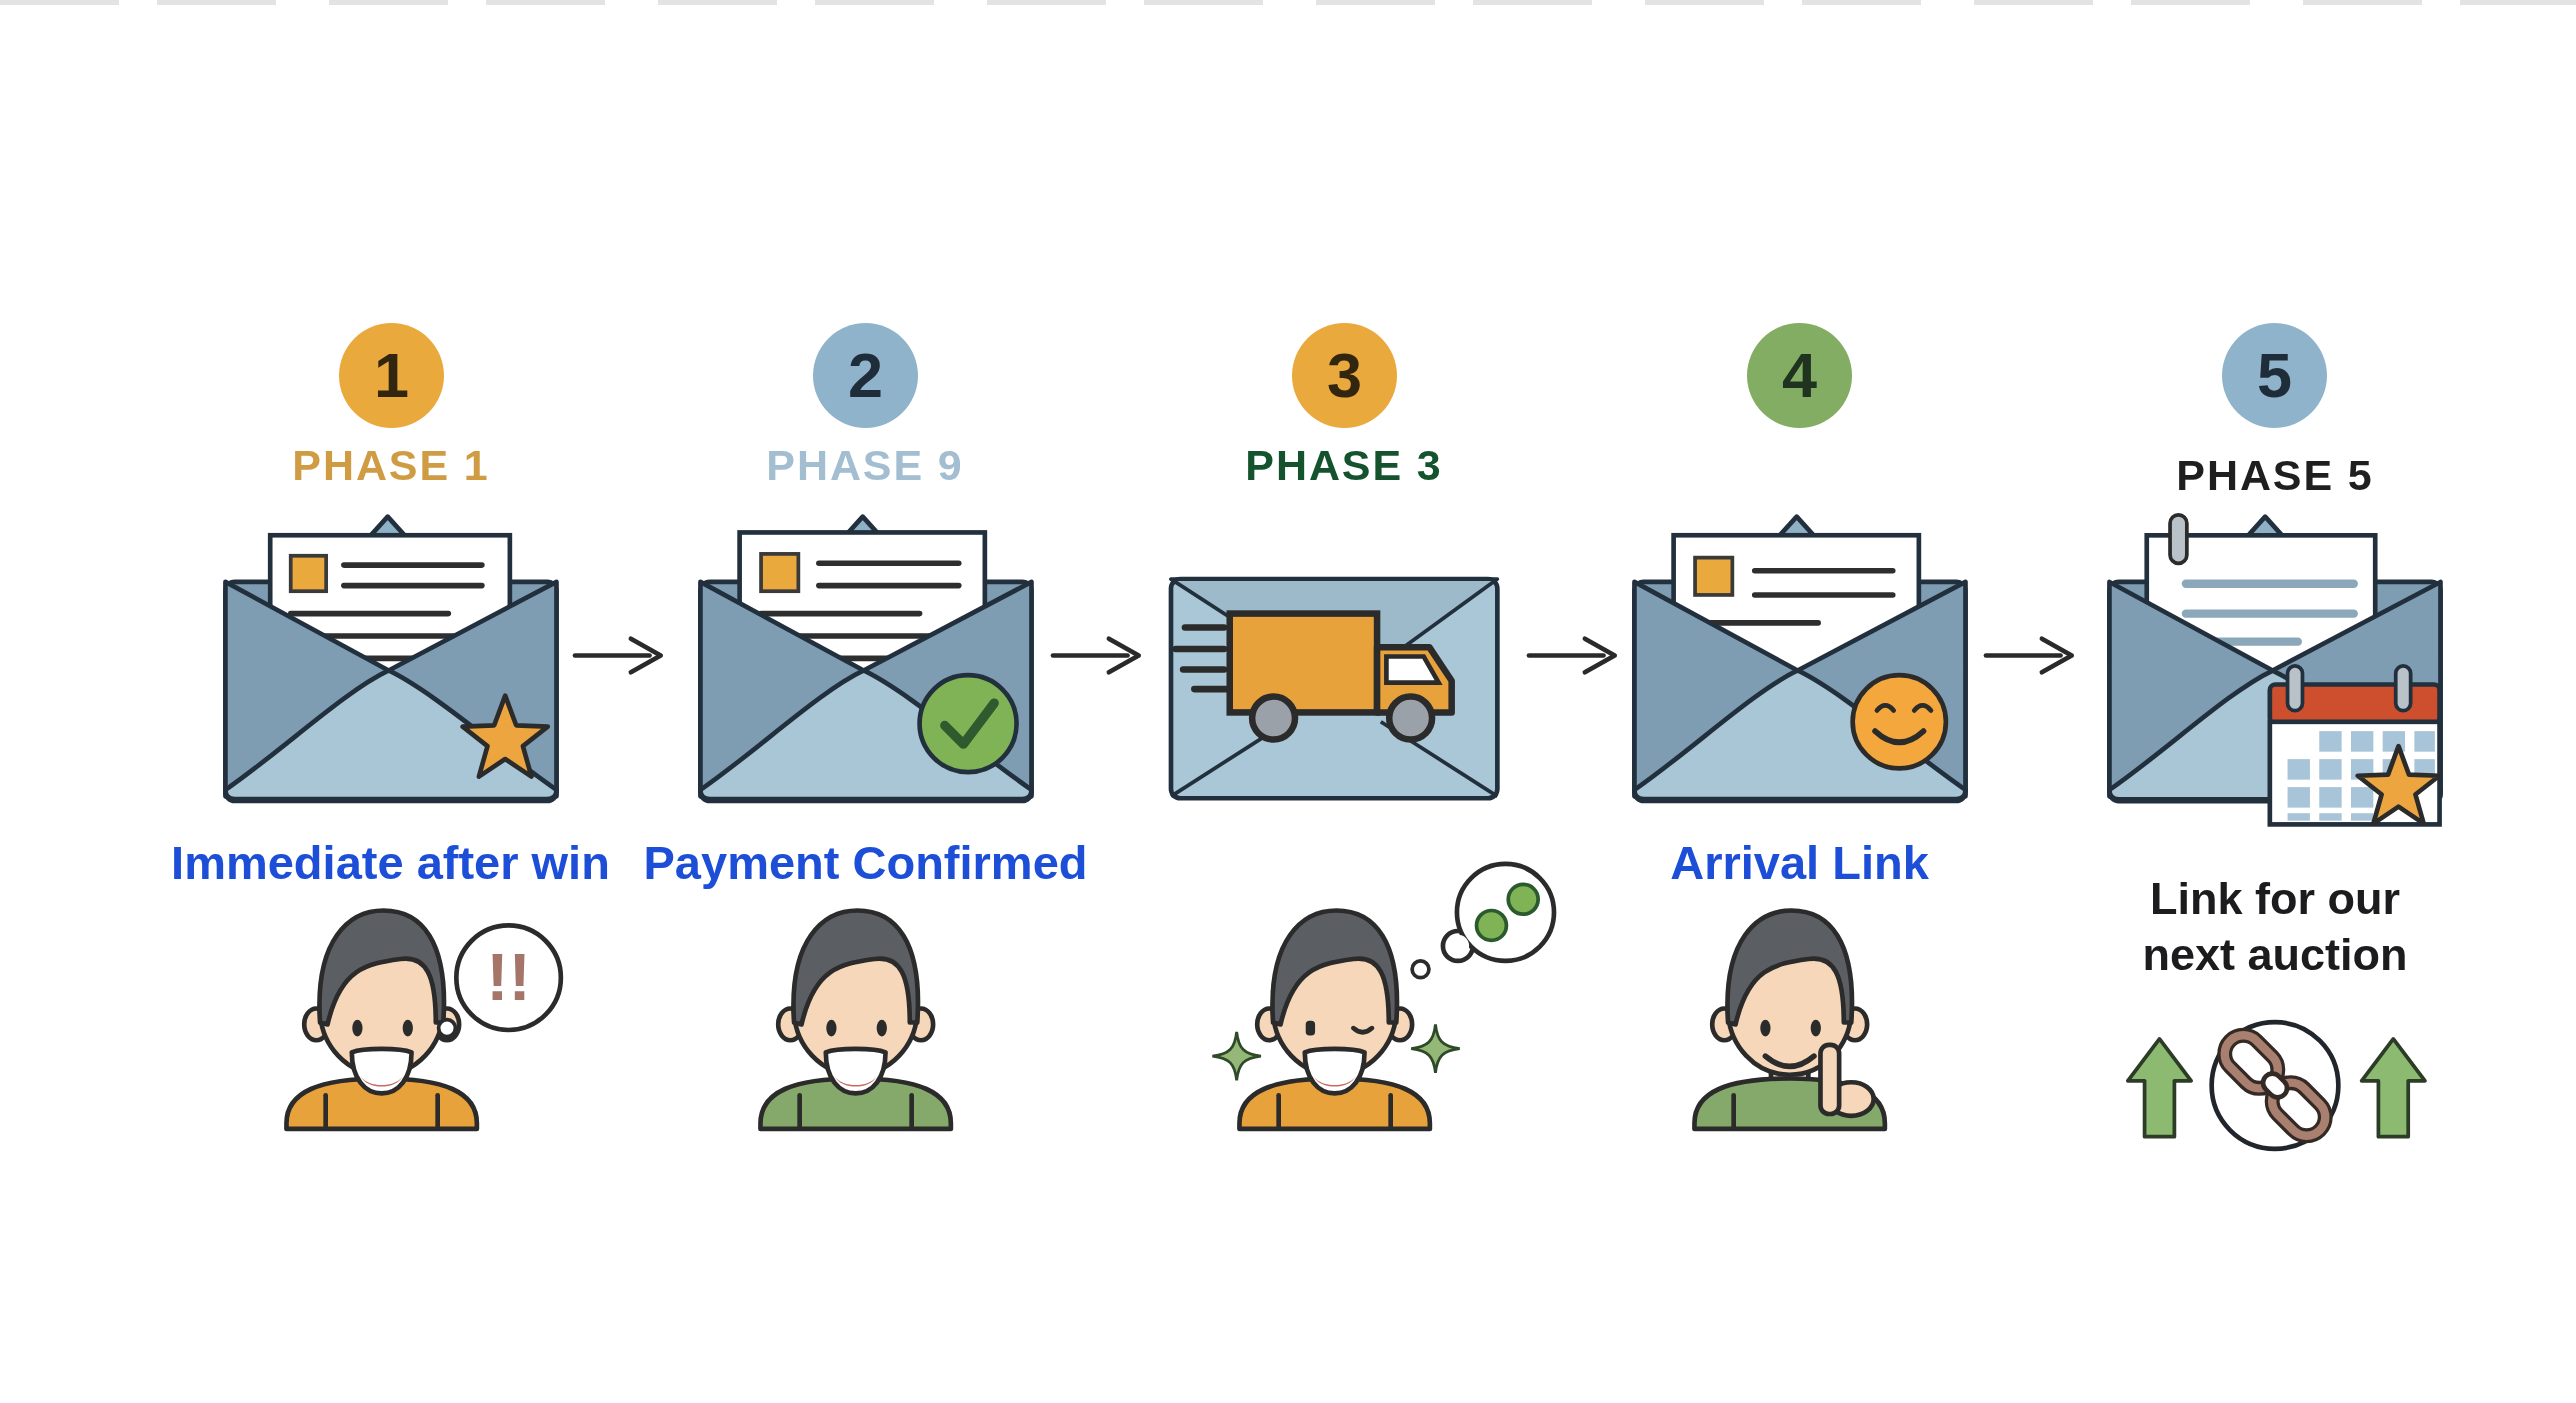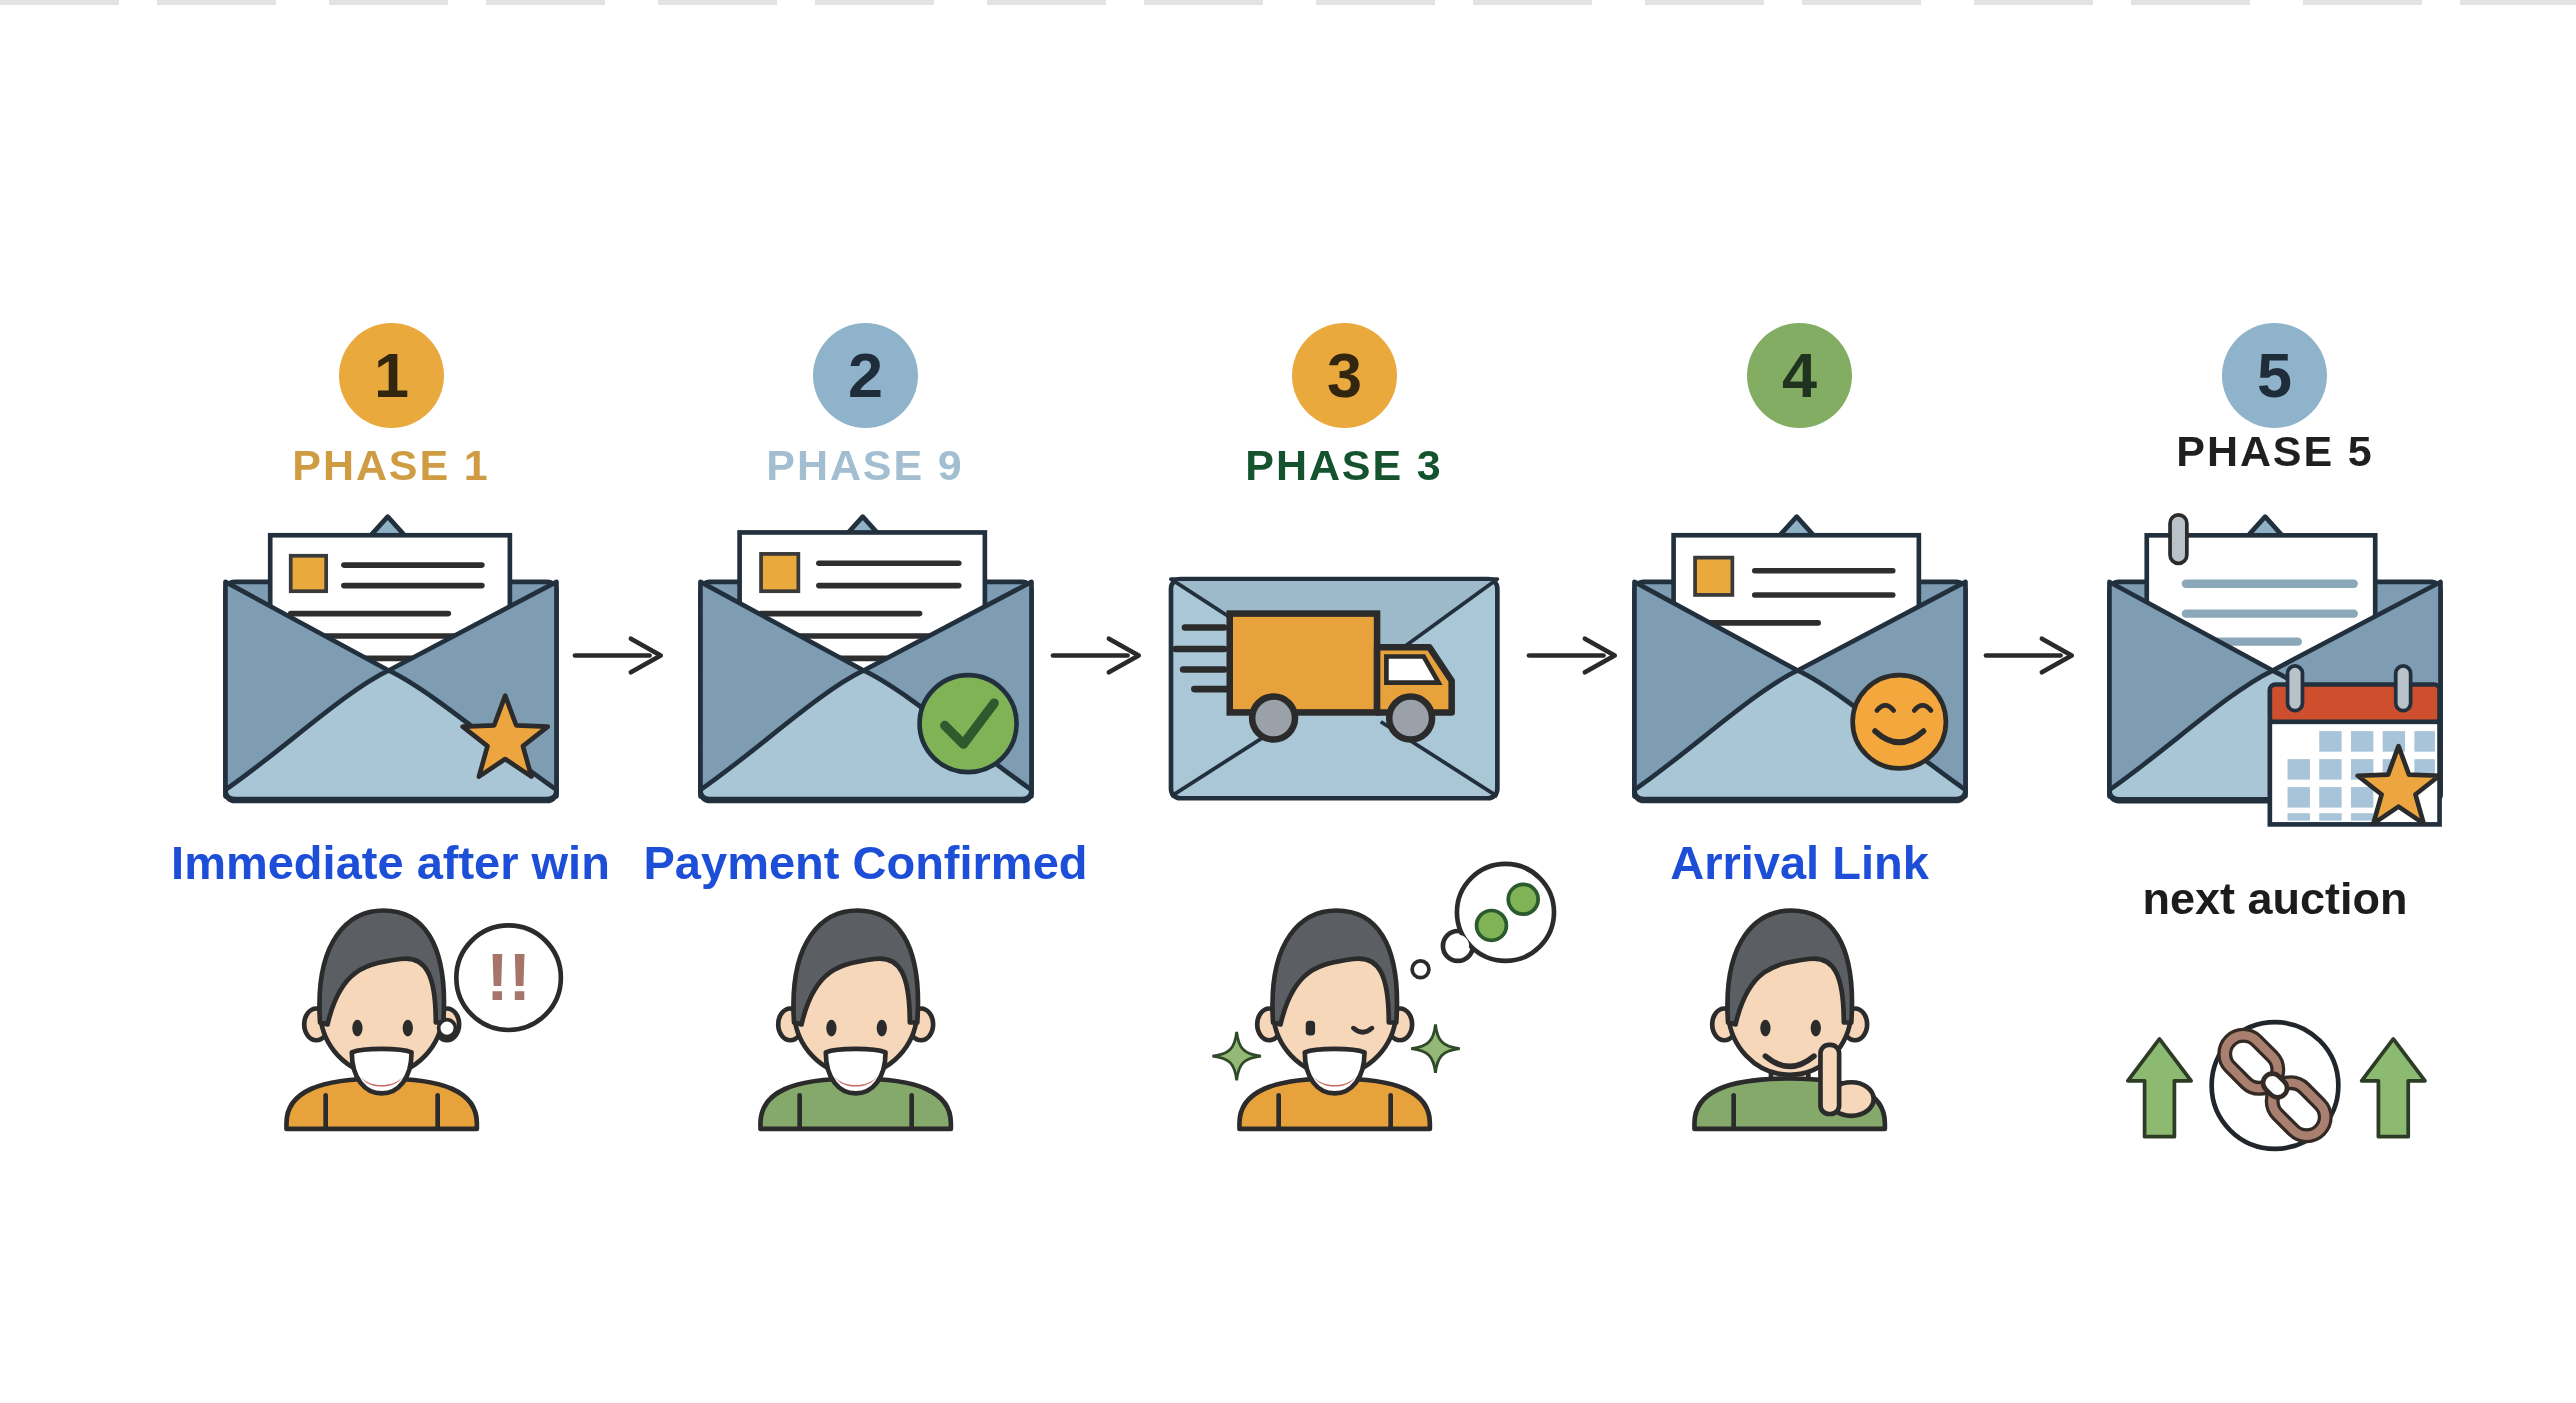--- a/index.html
+++ b/index.html
@@ -38,21 +38,21 @@
 
   <div class="abs badge" style="left: 339px; top: 323px; background-color: rgb(233, 169, 61); color: rgb(51, 38, 15);">1</div>
   <div class="abs badge" style="left: 813px; top: 323px; background-color: rgb(143, 179, 203); color: rgb(31, 44, 58);">2</div>
   <div class="abs badge" style="left: 1292px; top: 323px; background-color: rgb(233, 169, 61); color: rgb(51, 38, 15);">3</div>
   <div class="abs badge" style="left: 1747px; top: 323px; background-color: rgb(130, 173, 98); color: rgb(31, 51, 32);">4</div>
   <div class="abs badge" style="left: 2222px; top: 323px; background-color: rgb(143, 179, 203); color: rgb(31, 44, 58);">5</div>
 
   <div class="abs phase-label" style="left: 167px; top: 441px; color: rgb(207, 156, 67);">PHASE 1</div>
   <div class="abs phase-label" style="left: 641px; top: 441px; color: rgb(163, 189, 209);">PHASE 9</div>
   <div class="abs phase-label" style="left: 1120px; top: 441px; color: #14532d;">PHASE 3</div>
-  <div class="abs phase-label" style="left: 2051px; top: 427px; color: rgb(31, 31, 31);">PHASE 5</div>
+  <div class="abs phase-label" style="left: 2051px; top: 451px; color: rgb(31, 31, 31);">PHASE 5</div>
 
   <svg class="abs" style="left:204px;top:509px" width="373" height="322" viewBox="0 0 400 345">
     <polygon points="197,8 262,80 132,80" fill="#8fb1c6" stroke="#22303e" stroke-width="5" stroke-linejoin="round"></polygon>
     <rect x="23" y="78" width="355" height="235" rx="10" fill="#7e9db2" stroke="#22303e" stroke-width="5"></rect>
     <g>
       <rect x="71" y="28" width="257" height="175" fill="#ffffff" stroke="#22303e" stroke-width="5"></rect>
       <rect x="93" y="50" width="38" height="38" fill="#e9a93d" stroke="#3a3a3a" stroke-width="4"></rect>
       <g stroke="#2e2e2e" stroke-width="6" stroke-linecap="round">
         <line x1="150" y1="60" x2="298" y2="60"></line>
           <line x1="150" y1="82" x2="298" y2="82"></line>
@@ -192,20 +192,21 @@
   </svg>
   <svg class="abs" style="left:1982px;top:635px" width="103" height="41" viewBox="0 0 110 44">
     <path d="M4,22 H84" stroke="#2a2a2a" stroke-width="5" stroke-linecap="round"></path>
     <path d="M64,4 L96,22 L64,40" fill="none" stroke="#2a2a2a" stroke-width="5" stroke-linecap="round" stroke-linejoin="round"></path>
   </svg>
 
   <div class="abs caption" style="left:92px;top:835px">Immediate after win</div>
   <div class="abs caption" style="left:567px;top:835px">Payment Confirmed</div>
   <div class="abs caption" style="left:1501px;top:835px">Arrival Link</div>
   <div class="abs caption2" style="left:1995px;top:871px">
+    <div>Link for our</div>
     <div>next auction</div>
   </div>
 
   <svg class="abs" style="left:167px;top:845px" width="448" height="299" viewBox="0 0 480 320">
     <rect x="210" y="232" width="40" height="52" fill="#f6d7ba" stroke="#2b2b2b" stroke-width="5"></rect>
     <path d="M128,304 L128,298 C128,264 164,250 230,250 C296,250 332,264 332,298 L332,304 Z" fill="#e8a23c" stroke="#2b2b2b" stroke-width="5" stroke-linejoin="round"></path>
     <line x1="170" y1="268" x2="170" y2="302" stroke="#2b2b2b" stroke-width="5" stroke-linecap="round"></line>
     <line x1="290" y1="268" x2="290" y2="302" stroke="#2b2b2b" stroke-width="5" stroke-linecap="round"></line>
     <ellipse cx="160" cy="192" rx="13" ry="17" fill="#f6d7ba" stroke="#2b2b2b" stroke-width="5"></ellipse>
     <ellipse cx="300" cy="192" rx="13" ry="17" fill="#f6d7ba" stroke="#2b2b2b" stroke-width="5"></ellipse>

